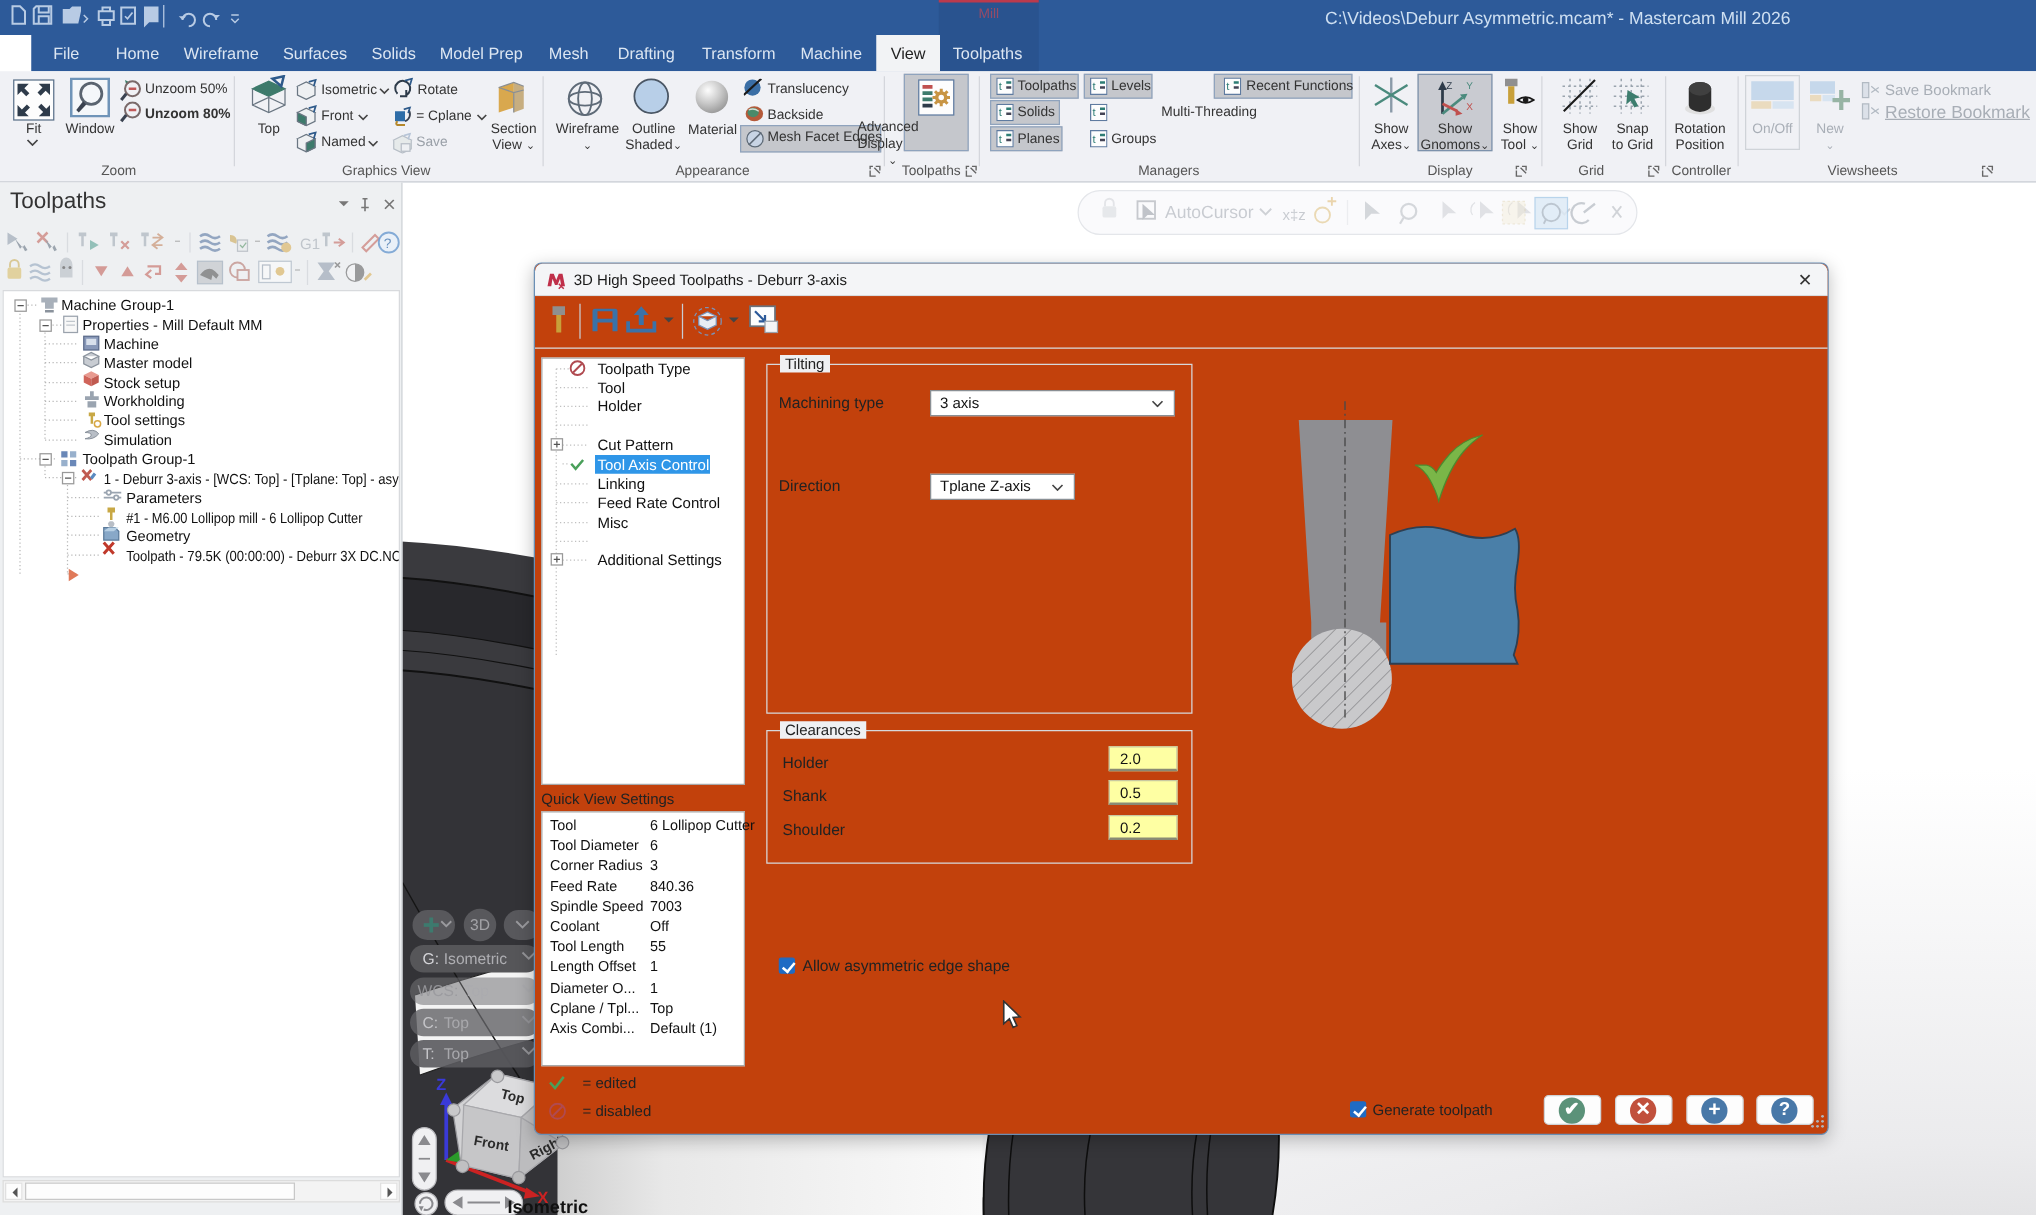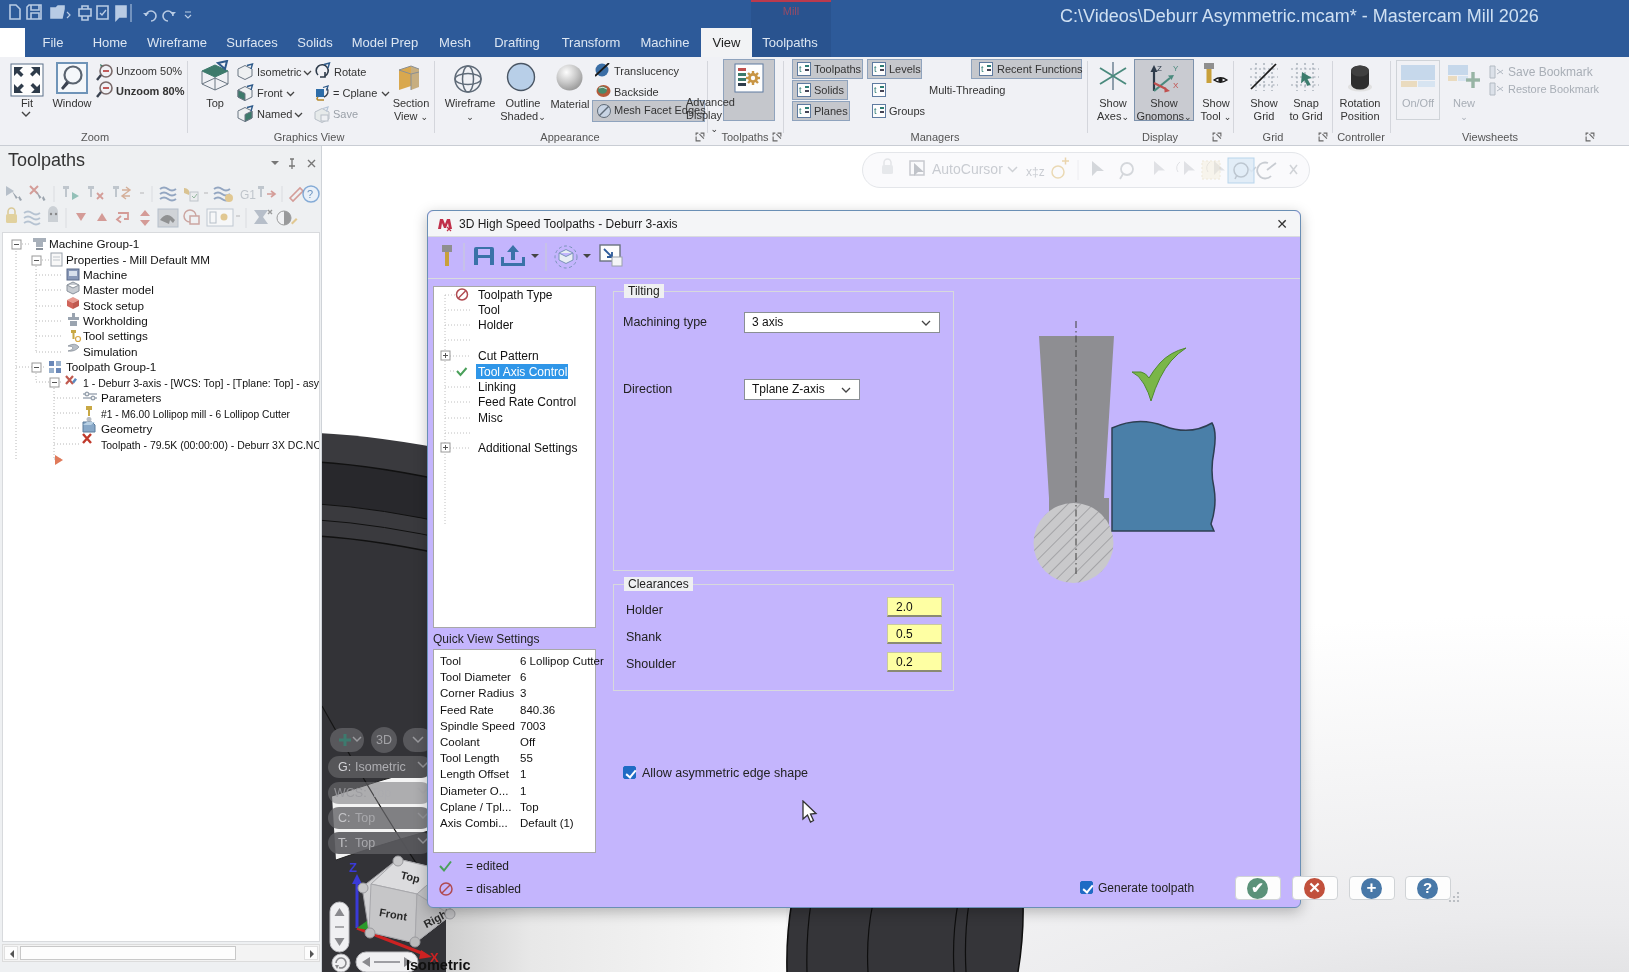--- a/index.html
+++ b/index.html
@@ -3,21 +3,21 @@
 <meta charset="utf-8">
 <style>
 * { margin:0; padding:0; box-sizing:border-box; }
 html,body { width:1629px; height:972px; overflow:hidden; }
 #app { position:relative; width:1629px; height:972px; font-family:"Liberation Sans",sans-serif; background:#fff; overflow:hidden; }
 .abs { position:absolute; }
 
 
 #autocursor { position:absolute; left:862px; top:152px; width:578px; height:36px; }
 #titlebar { position:absolute; left:0; top:0; width:1629px; height:28px; background:#2d5a99; }
-#titletext { position:absolute; left:1060px; top:6px; font-size:18px; color:#cfe0f2; }
+#titletext { position:absolute; left:1060px; top:6px; font-size:14px; color:#cfe0f2; }
 
 #menubar { position:absolute; left:0; top:28px; width:1629px; height:29px; background:#2d5a99;margin-left:25px; }
 .mtab { position:absolute; top:0; height:29px; line-height:29px; color:#dce6f2; font-size:13px; text-align:center; }
 .mtab.active { background:#f2f3f5; color:#222; }
 #milltab { position:absolute; left:726px; top:-28px; width:80px; height:57px; background:#29538f; border-top:2.5px solid #bb3a4d; }
 #milllabel { position:absolute; left:0; top:3px; width:80px; text-align:center; font-size:11px; color:#a84a60; opacity:0.85; }
 
 
 #ribbon { position:absolute; left:0; top:0; width:1629px; height:146px; }
 #ribbonbg { position:absolute; left:0; top:57px; width:1629px; height:89px; background:#f0f1f5; border-bottom:1px solid #c9cdd4; }
@@ -28,21 +28,21 @@
 .dlauncher { position:absolute; width:10px; height:10px; }
 
 
 #panel { position:absolute; left:0; top:146px; width:322px; height:826px; background:#eef0f2; border-right:1px solid #cfd3d8; }
 #paneltitle { position:absolute; left:8px; top:4px; font-size:18px; color:#333; }
 #ptools { position:absolute; left:0; top:36px; width:100%; height:50px; }
 #ptree { position:absolute; left:2px; top:86px; width:318px; height:710px; background:#fff; border:1px solid #d8dadd; font-size:12px; color:#111; }
 #pscroll { position:absolute; left:2px; top:798px; width:318px; height:18px; background:#f3f3f3; border:1px solid #dcdcdc; }
 
 
-#dialog { position:absolute; left:427px; top:210px; width:874px; height:698px; background:#c4b5fd; border:1px solid #6a8fb5; border-radius:6px; box-shadow:0 4px 14px rgba(0,0,0,0.25); }
+#dialog { position:absolute; left:427px; top:210px; width:1036px; height:698px; background:#c2410c; border:1px solid #6a8fb5; border-radius:6px; box-shadow:0 4px 14px rgba(0,0,0,0.25); }
 #dtitle { position:absolute; left:0; top:0; width:100%; height:26px; background:#f4f5f7; border-bottom:1px solid #d9dbde; border-radius:6px 6px 0 0; }
 #dtitletext { position:absolute; left:31px; top:6px; font-size:12px; color:#1a1a1a; }
 #dclose { position:absolute; right:10px; top:5px; width:16px; height:16px; font-size:14px; color:#333; text-align:center; line-height:16px; }
 #dtoolbar { position:absolute; left:0; top:26px; width:100%; height:42px; border-bottom:1px solid #d9dbde; }
 #dtree { position:absolute; left:5px; top:75px; width:163px; height:342px; background:#fff; border:1px solid #a8a8a8; font-size:12px; color:#111; }
 #qvslabel { position:absolute; left:5px; top:421px; font-size:12px; color:#222; }
 #qvs { position:absolute; left:5px; top:438px; width:163px; height:204px; background:#fff; border:1px solid #a8a8a8; font-size:11.5px; color:#111; }
 .qrow { position:absolute; left:6px; height:17px; line-height:17px; white-space:nowrap; }
 .qval { position:absolute; left:80px; }
 #legend { position:absolute; left:8px; top:648px; font-size:12px; color:#222; }
@@ -540,21 +540,21 @@
         </g>
       </svg>
     <div class="rtext abs" style="left:1446px;top:97px;width:36px;color:#a8aeb6;">New<br><span style="font-size:9px">⌄</span></div>
     <svg class="abs" style="left:1488px;top:65px" width="16" height="14" viewBox="0 0 16 14" opacity="0.6">
         <path d="M2 1 l5 0 0 12 -5 0z M9 4 l6 5 M9 9 l6-4" stroke="#8a96a2" fill="#cfd8e2"></path>
       </svg>
     <div class="rtext abs" style="left:1508px;top:66px;color:#a8aeb6;font-size:12px;">Save Bookmark</div>
     <svg class="abs" style="left:1488px;top:82px" width="16" height="14" viewBox="0 0 16 14" opacity="0.6">
         <path d="M2 1 l5 0 0 12 -5 0z M9 4 l6 5 M9 9 l6-4" stroke="#8a96a2" fill="#cfd8e2"></path>
       </svg>
-    <div class="rtext abs" style="left:1508px;top:83px;color:#a8aeb6;font-size:11px;">Restore Bookmark</div>
+    <div class="rtext abs" style="left:1508px;top:83px;color:#a8aeb6;font-size:14px;text-decoration:underline;">Restore Bookmark</div>
     <div class="rlabel" style="left:1455px;width:70px;">Viewsheets</div>
     <svg class="abs dlauncher" style="left:1585px;top:132px" width="9" height="9" viewBox="0 0 9 9">
         <path d="M1 3 v-2 h2 M5 1 h3 v3 M8 6 l-4-4 M5 8 h-4 v-4" fill="none" stroke="#666" stroke-width="1"></path>
       </svg>
   </div>
 
   <div id="autocursor" class="abs">
     <div style="position:absolute;left:0;top:0;width:448px;height:36px;background:rgba(250,250,252,0.9);border:1px solid #e4e6ea;border-radius:18px;"></div>
     <svg style="position:absolute;left:0;top:0" width="448" height="36" viewBox="0 0 448 36">
       <g opacity="0.45">

